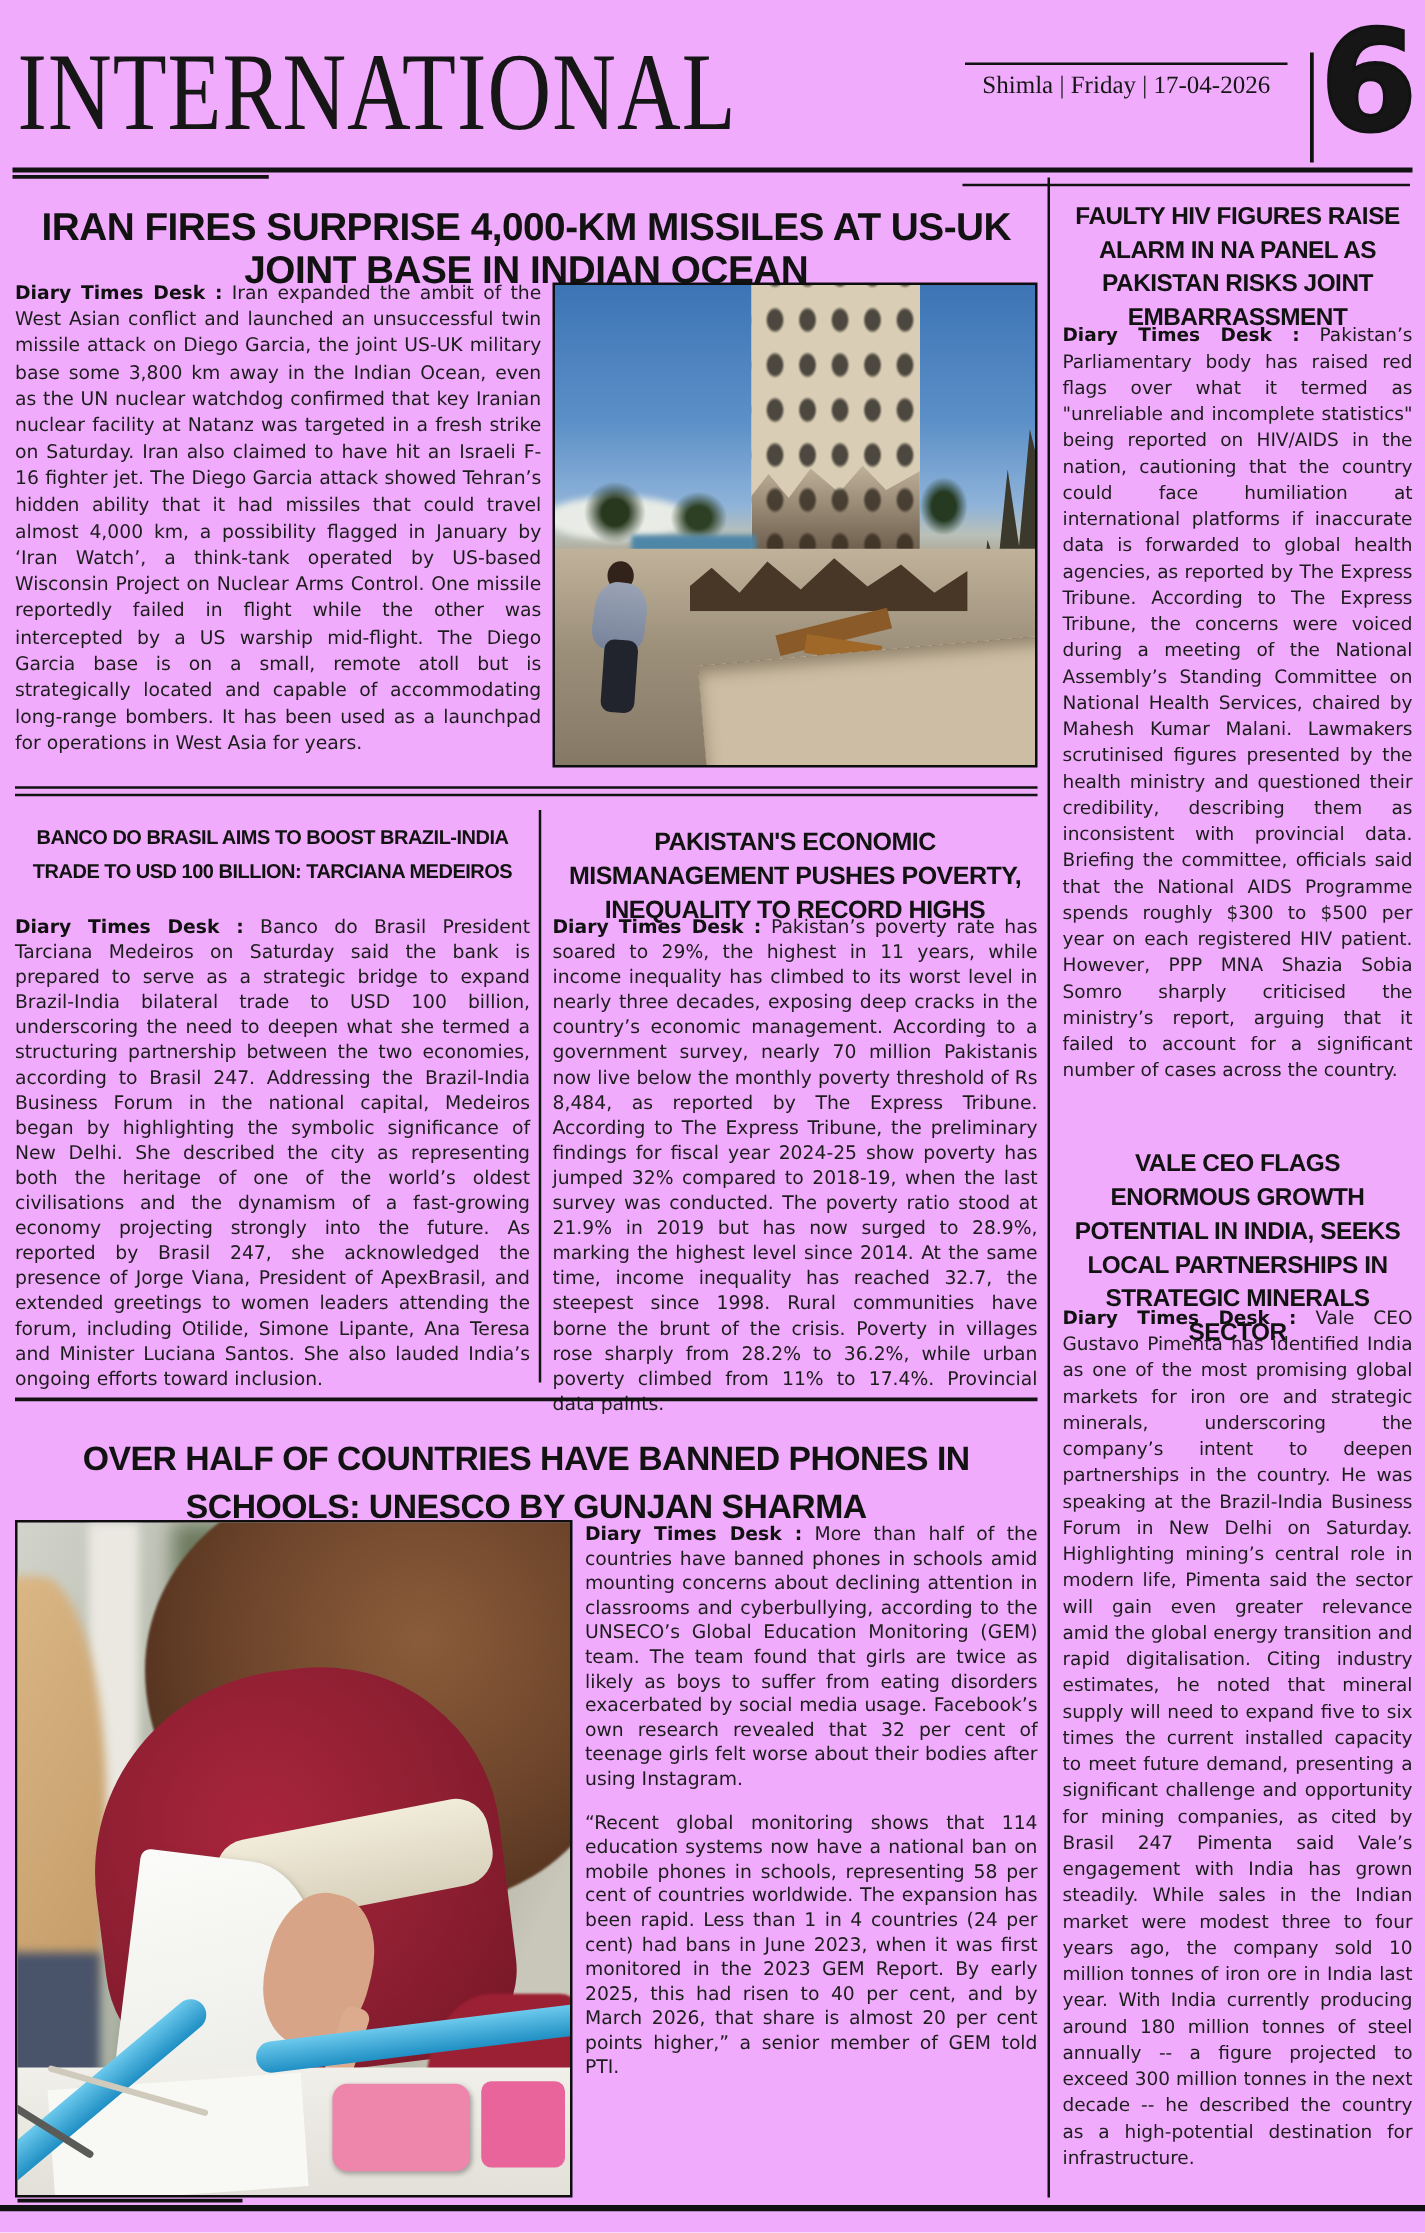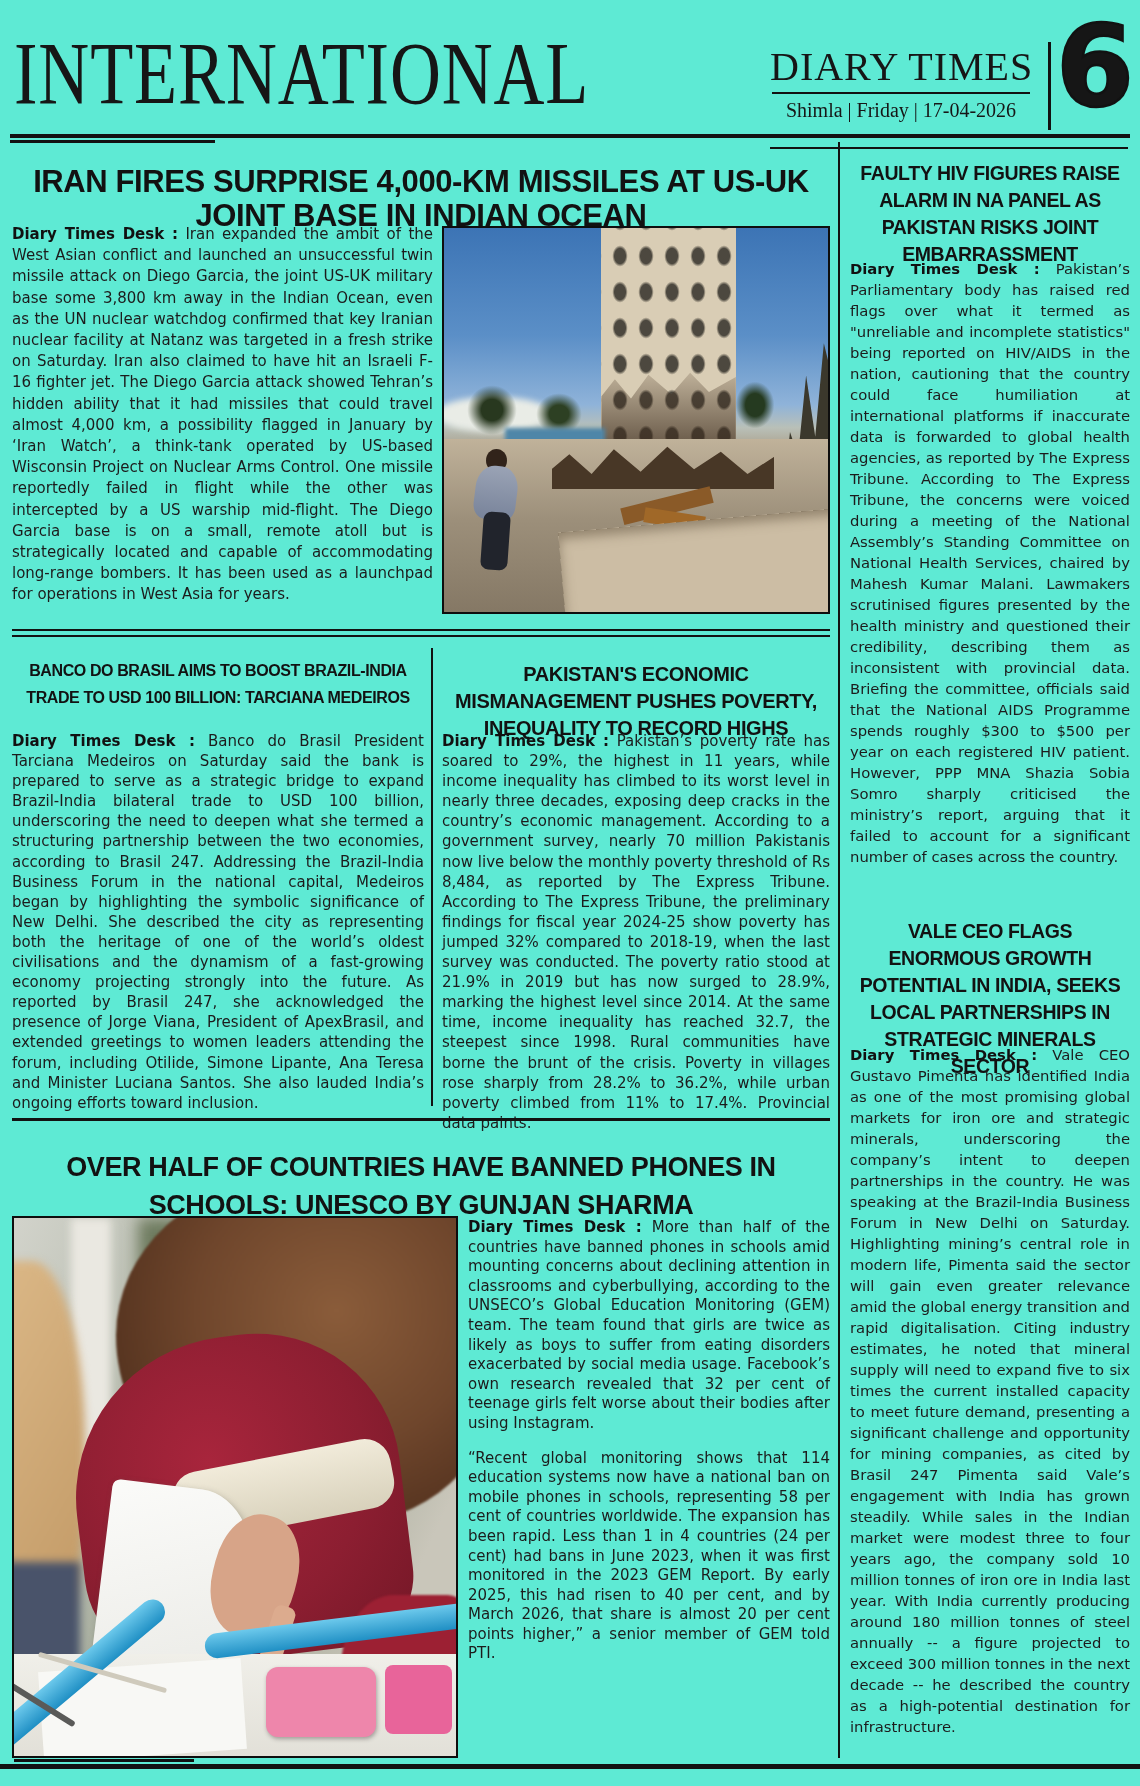--- a/index.html
+++ b/index.html
@@ -1,16 +1,16 @@
 <!DOCTYPE html>
 <html><head>
 <meta charset="utf-8">
 <style>
   html,body{margin:0;padding:0;background:#ffffff;}
-  .page{position:relative;width:1140px;height:1786px;background:#5eead4;color:#161616;
+  .page{position:relative;width:1140px;height:1786px;background:#f0abfc;color:#161616;
         font-family:"DejaVu Sans",sans-serif;overflow:hidden;margin:0 auto;}
 
   
   .section-title{position:absolute;left:14px;top:30px;font-family:"Liberation Serif",serif;
     font-size:82px;line-height:1;letter-spacing:1px;transform:scale(.86,1.08);transform-origin:left top;
     font-weight:500;white-space:nowrap;}
   .brand{position:absolute;left:770px;top:46px;width:262px;text-align:center;}
   .brand-name{font-family:"Liberation Serif",serif;font-size:40px;line-height:42px;letter-spacing:1px;white-space:nowrap;}
   .brand-rule{height:0;border-top:2.5px solid #121212;margin:4px 2px 3px;}
   .dateline{font-family:"Liberation Serif",serif;font-size:20px;line-height:26px;white-space:nowrap;}
@@ -127,21 +127,20 @@
   .pu-pen2{left:-2%;bottom:9%;width:17%;height:6px;background:#5a5a58;transform:rotate(32deg);border-radius:3px;}
 </style>
 </head>
 <body>
 
 <div class="page">
 
   <header>
     <div class="section-title">INTERNATIONAL</div>
     <div class="brand">
-      <div class="brand-name">DIARY TIMES</div>
       <div class="brand-rule"></div>
       <div class="dateline">Shimla | Friday | 17-04-2026</div>
     </div>
     <div class="brand-underline"></div>
     <div class="brand-divider"></div>
     <div class="page-number">6</div>
   </header>
 
   <div class="top-rule"></div>
   <div class="sidebar-divider"></div>

